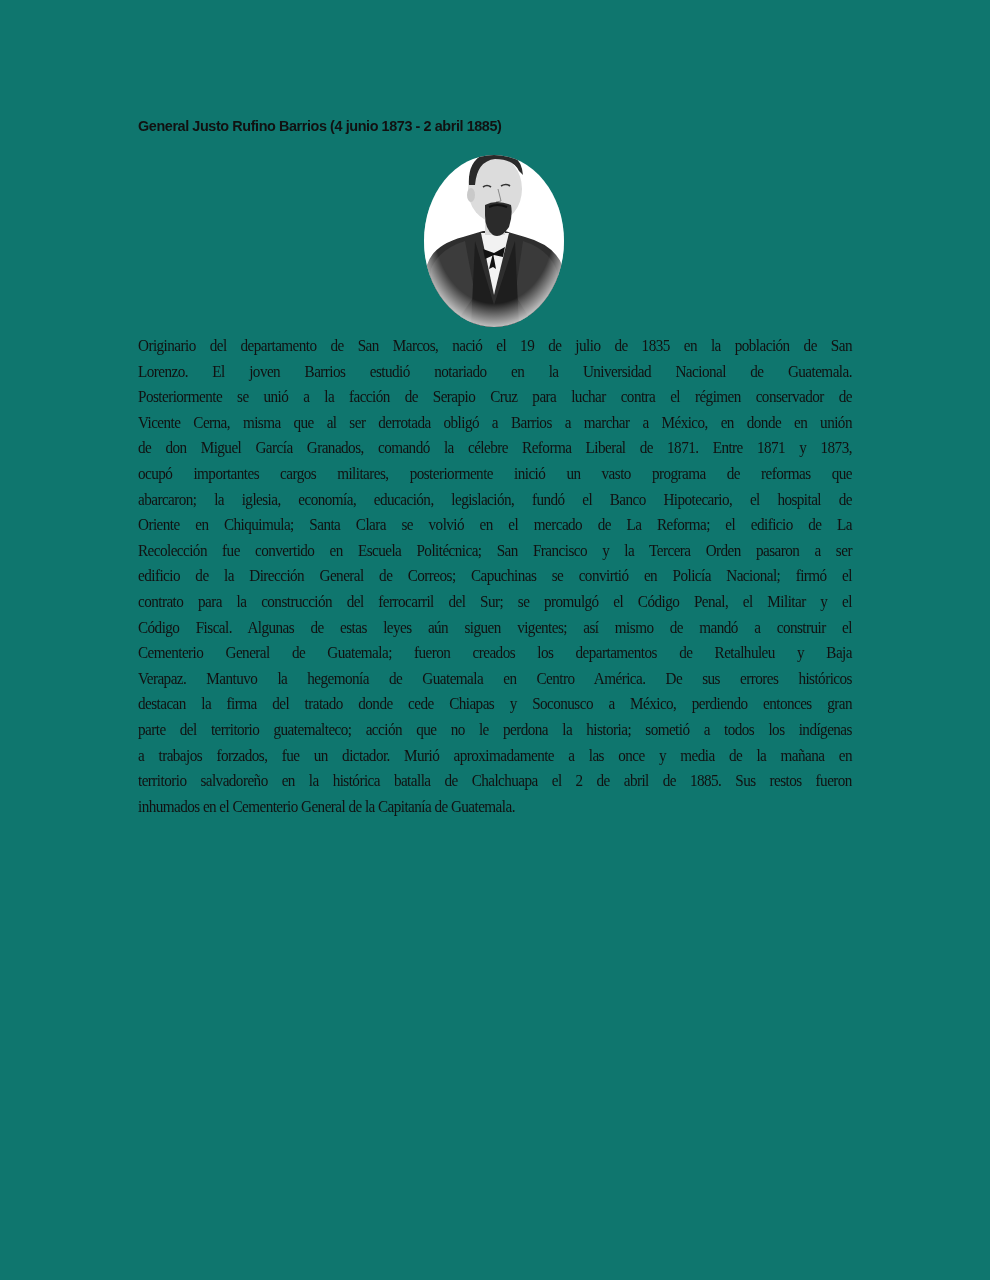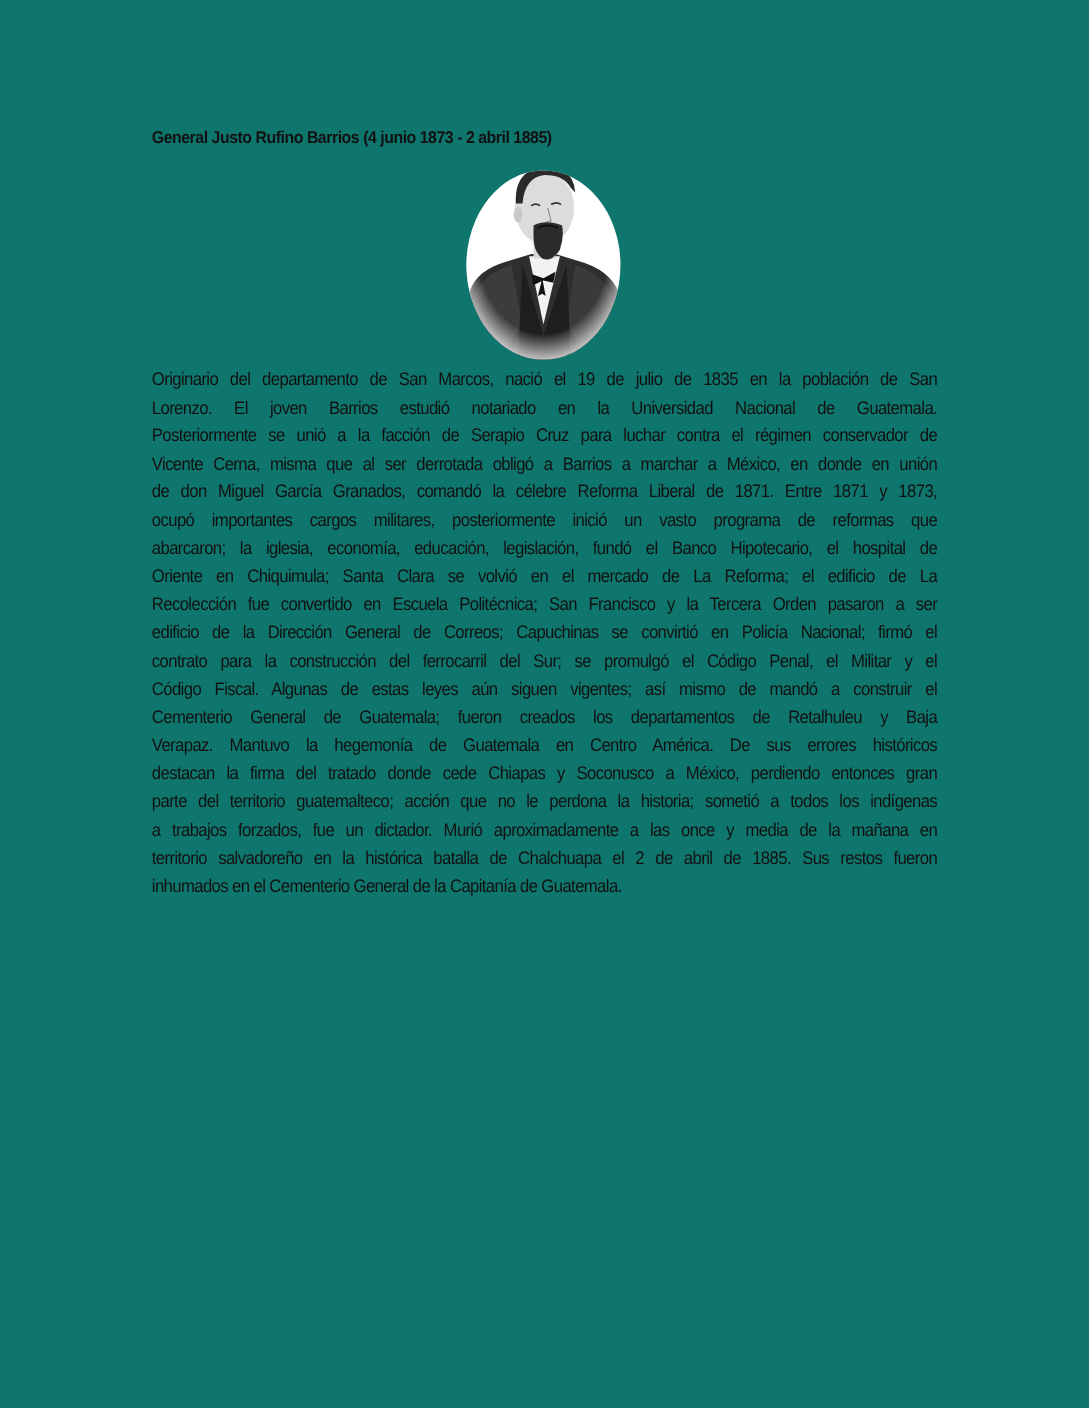--- a/index.html
+++ b/index.html
@@ -41,20 +41,21 @@
       top: 145px;
       width: 142px;
       height: 182px;
     }
     .body-text {
       position: absolute;
       left: 138px;
       top: 333px;
       width: 714px;
       margin: 0;
+      font-family: Liberation Serif, serif;
     }
     .line {
       display: block;
       height: 25.6px;
       line-height: 25.6px;
       font-size: 16.5px;
       letter-spacing: -0.6px;
       white-space: nowrap;
       text-align: justify;
       text-align-last: justify;

